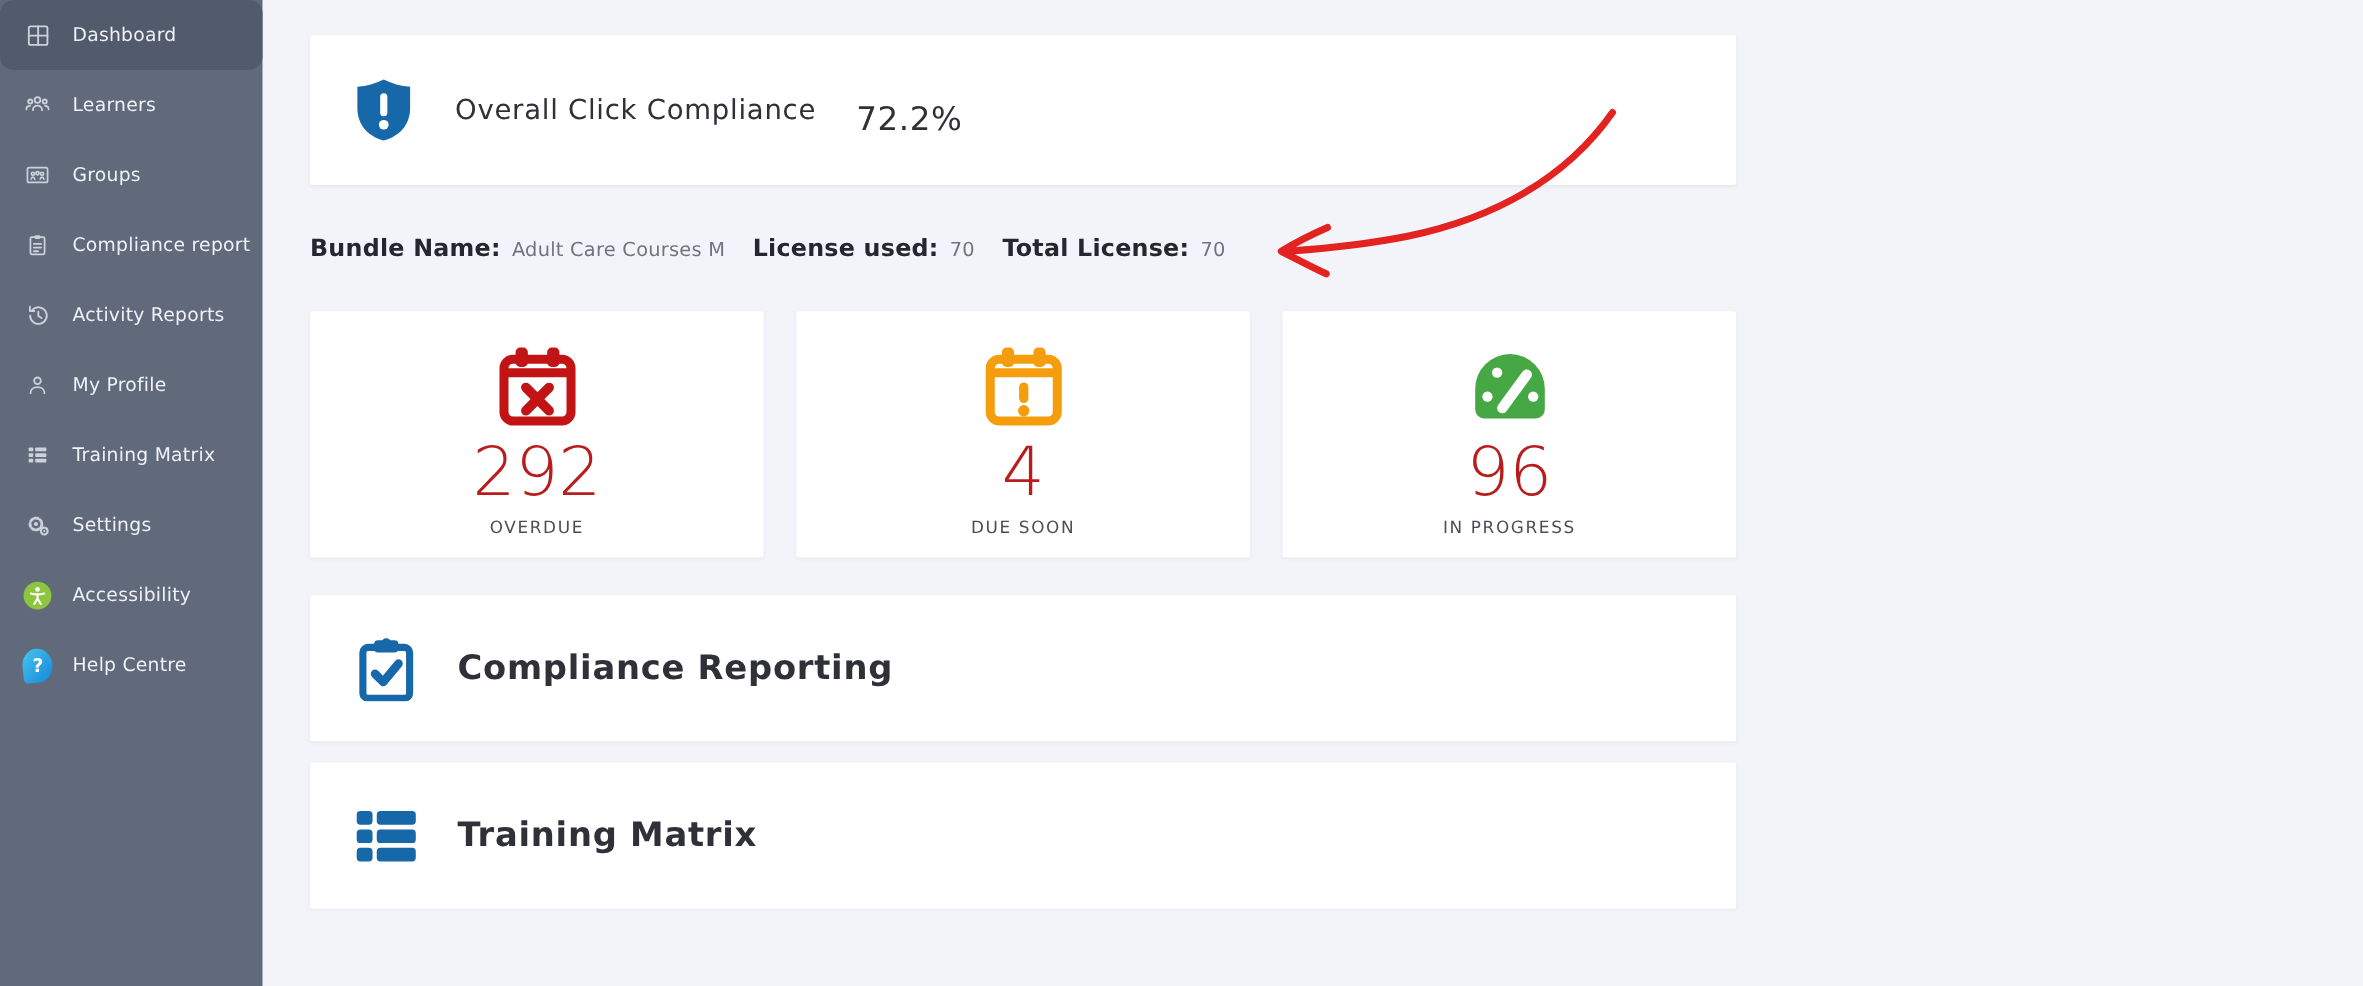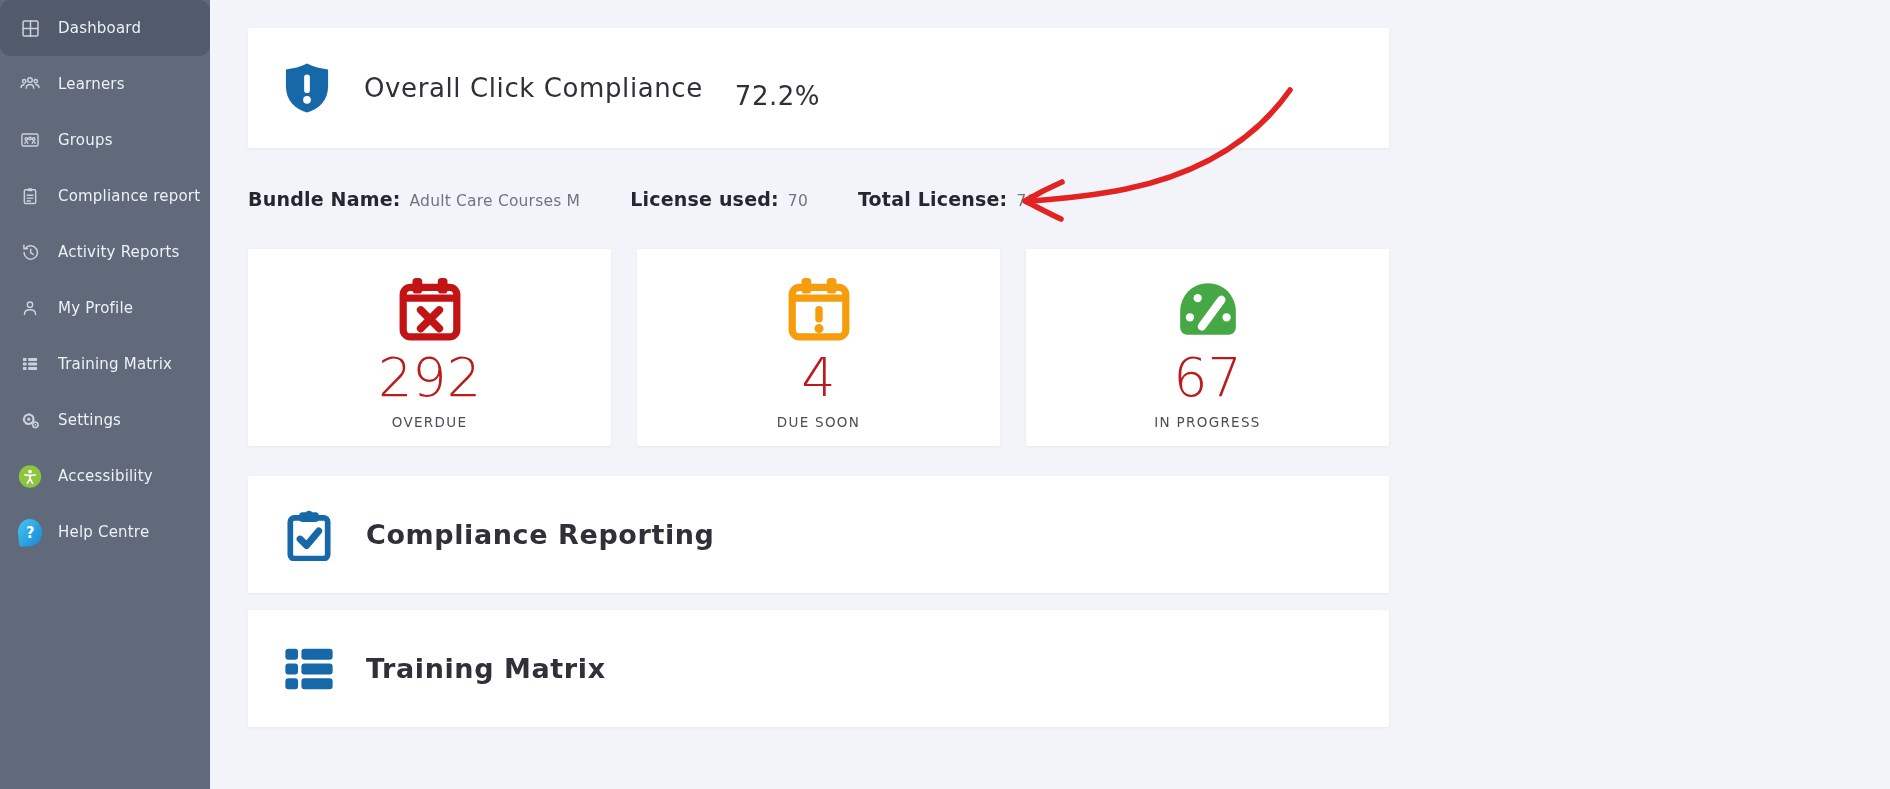--- a/index.html
+++ b/index.html
@@ -42,28 +42,28 @@
   .card{
     background:var(--card-bg);border-radius:2px;
     box-shadow:0 1px 3px rgba(40,50,80,.06);
     position:absolute;
   }
   .header-card{
     left:38px;top:28px;width:1141px;height:120px;
     display:flex;align-items:center;padding-left:32px;
   }
   .header-card h1{
-    font-size:26px;font-weight:500;color:var(--heading-text);
+    font-size:22px;font-weight:500;color:var(--heading-text);
     letter-spacing:.6px;margin-left:30px;
   }
   .pct{font-size:26px;font-weight:500;color:var(--heading-text);margin-left:32px;letter-spacing:.5px;margin-top:16px;}
   
   .bundle-row{
     position:absolute;left:38px;top:188px;height:34px;
-    display:flex;align-items:baseline;gap:50px;
+    display:flex;align-items:baseline;gap:22px;
   }
   .pair{display:flex;align-items:baseline;gap:9px;}
   .pair .lbl{font-size:19px;font-weight:700;color:#26262e;letter-spacing:.2px;}
   .pair .val{font-size:15.5px;color:var(--muted-text);letter-spacing:.2px;}
   
   .stat-card{
     width:363px;height:197px;top:249px;
     display:flex;flex-direction:column;align-items:center;
     padding-top:27px;cursor:pointer;
   }
@@ -273,21 +273,21 @@
   <section class="card stat-card c3">
     <span>
       <svg width="66" height="66" viewBox="0 0 64 64">
         <path d="M32 7 a27 27 0 0 1 27 27 v16 a7 7 0 0 1 -7 7 H12 a7 7 0 0 1 -7 -7 V34 A27 27 0 0 1 32 7 Z" fill="#45a845"></path>
         <path d="M26 49 L45 23" stroke="#fff" stroke-width="8" stroke-linecap="round"></path>
         <circle cx="14.5" cy="40" r="4" fill="#fff"></circle>
         <circle cx="22" cy="21.5" r="4" fill="#fff"></circle>
         <circle cx="50" cy="40" r="4" fill="#fff"></circle>
       </svg>
     </span>
-    <div class="stat-value">67</div>
+    <div class="stat-value">96</div>
     <div class="stat-label">IN PROGRESS</div>
   </section>
 
   <section class="card wide-card report">
     <span class="w-icon">
       <svg width="52" height="52" viewBox="0 0 64 64">
         <rect x="9" y="11" width="46" height="50" rx="5" fill="none" stroke="#1668a8" stroke-width="7"></rect>
         <rect x="20" y="4" width="24" height="12" rx="4" fill="#1668a8"></rect>
         <circle cx="32" cy="6" r="4" fill="#1668a8"></circle>
         <path d="M21 37 L29 45 L44 27" fill="none" stroke="#1668a8" stroke-width="8.5" stroke-linecap="round" stroke-linejoin="round"></path>

